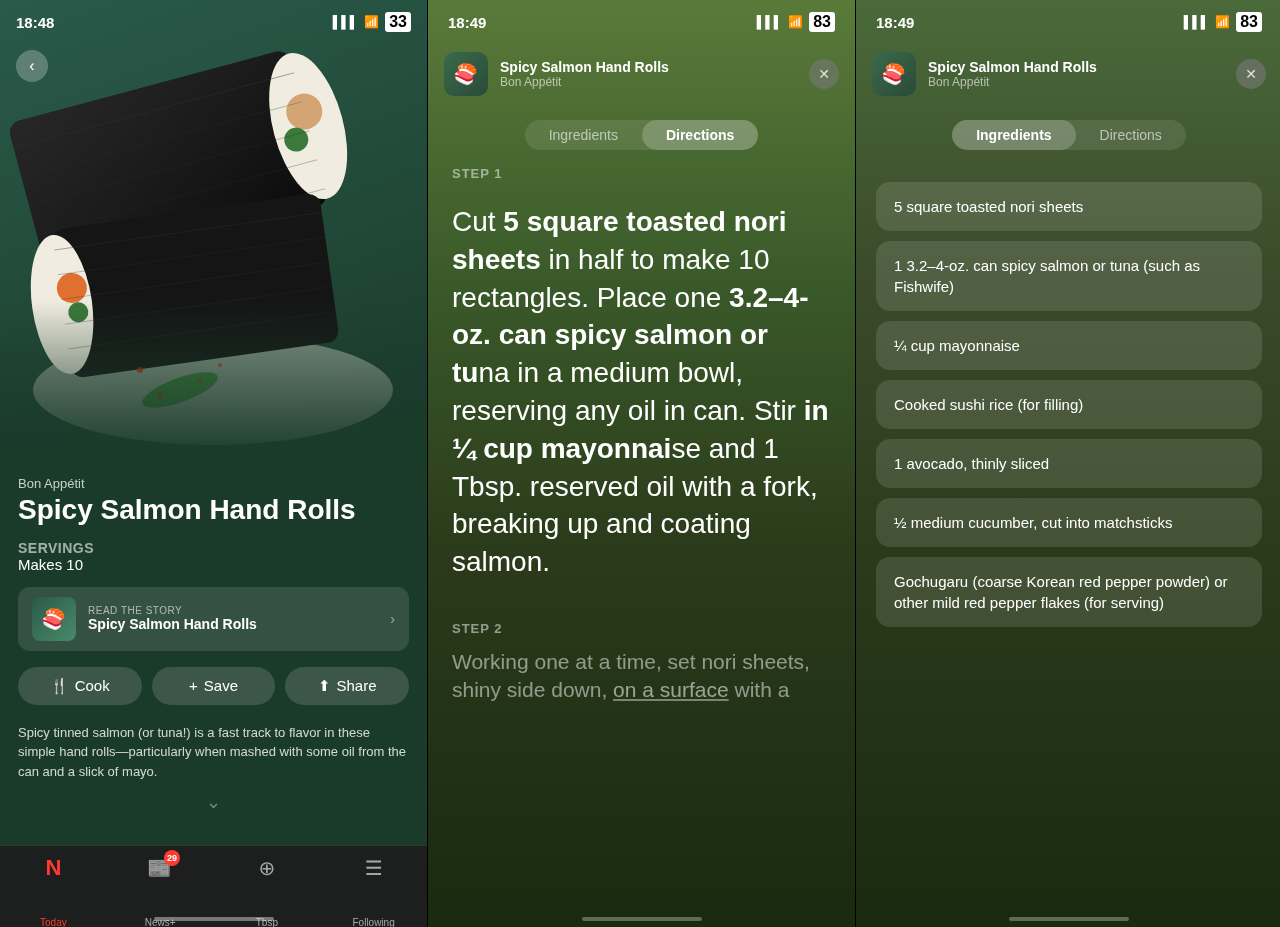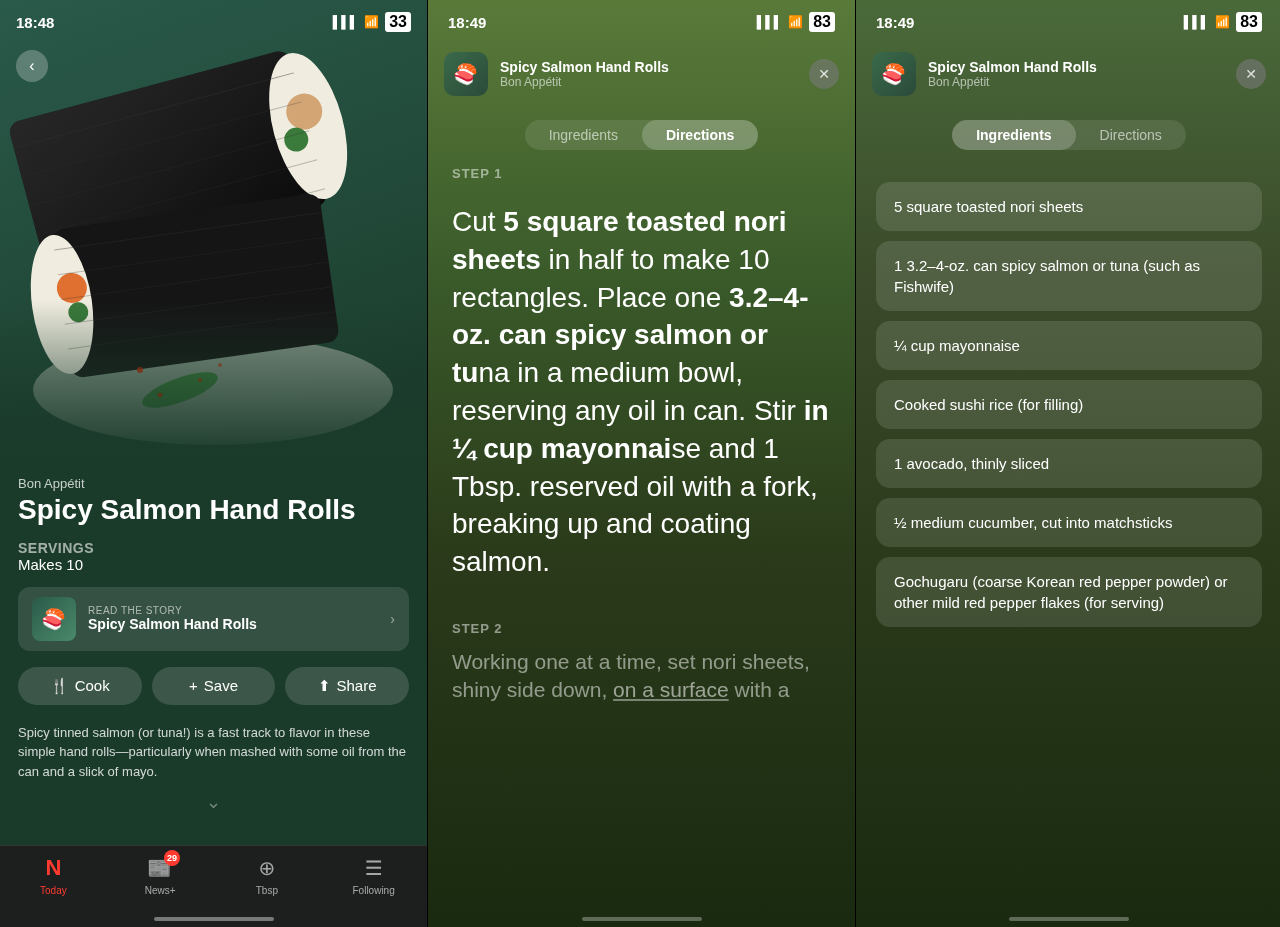--- a/index.html
+++ b/index.html
@@ -211,20 +211,21 @@
       width: 28px; height: 28px;
       display: flex;
       align-items: center;
       justify-content: center;
       font-size: 20px;
       position: relative;
     }
     .tab-label {
       font-size: 10px;
       color: rgba(255,255,255,0.6);
+      margin-top: 32px;
     }
     .tab-label.active { color: #FF3B30; }
     .tab-icon.active { color: #FF3B30; }
     .notification-badge {
       position: absolute;
       top: -4px; right: -6px;
       background: #FF3B30;
       color: white;
       font-size: 9px;
       font-weight: 700;

